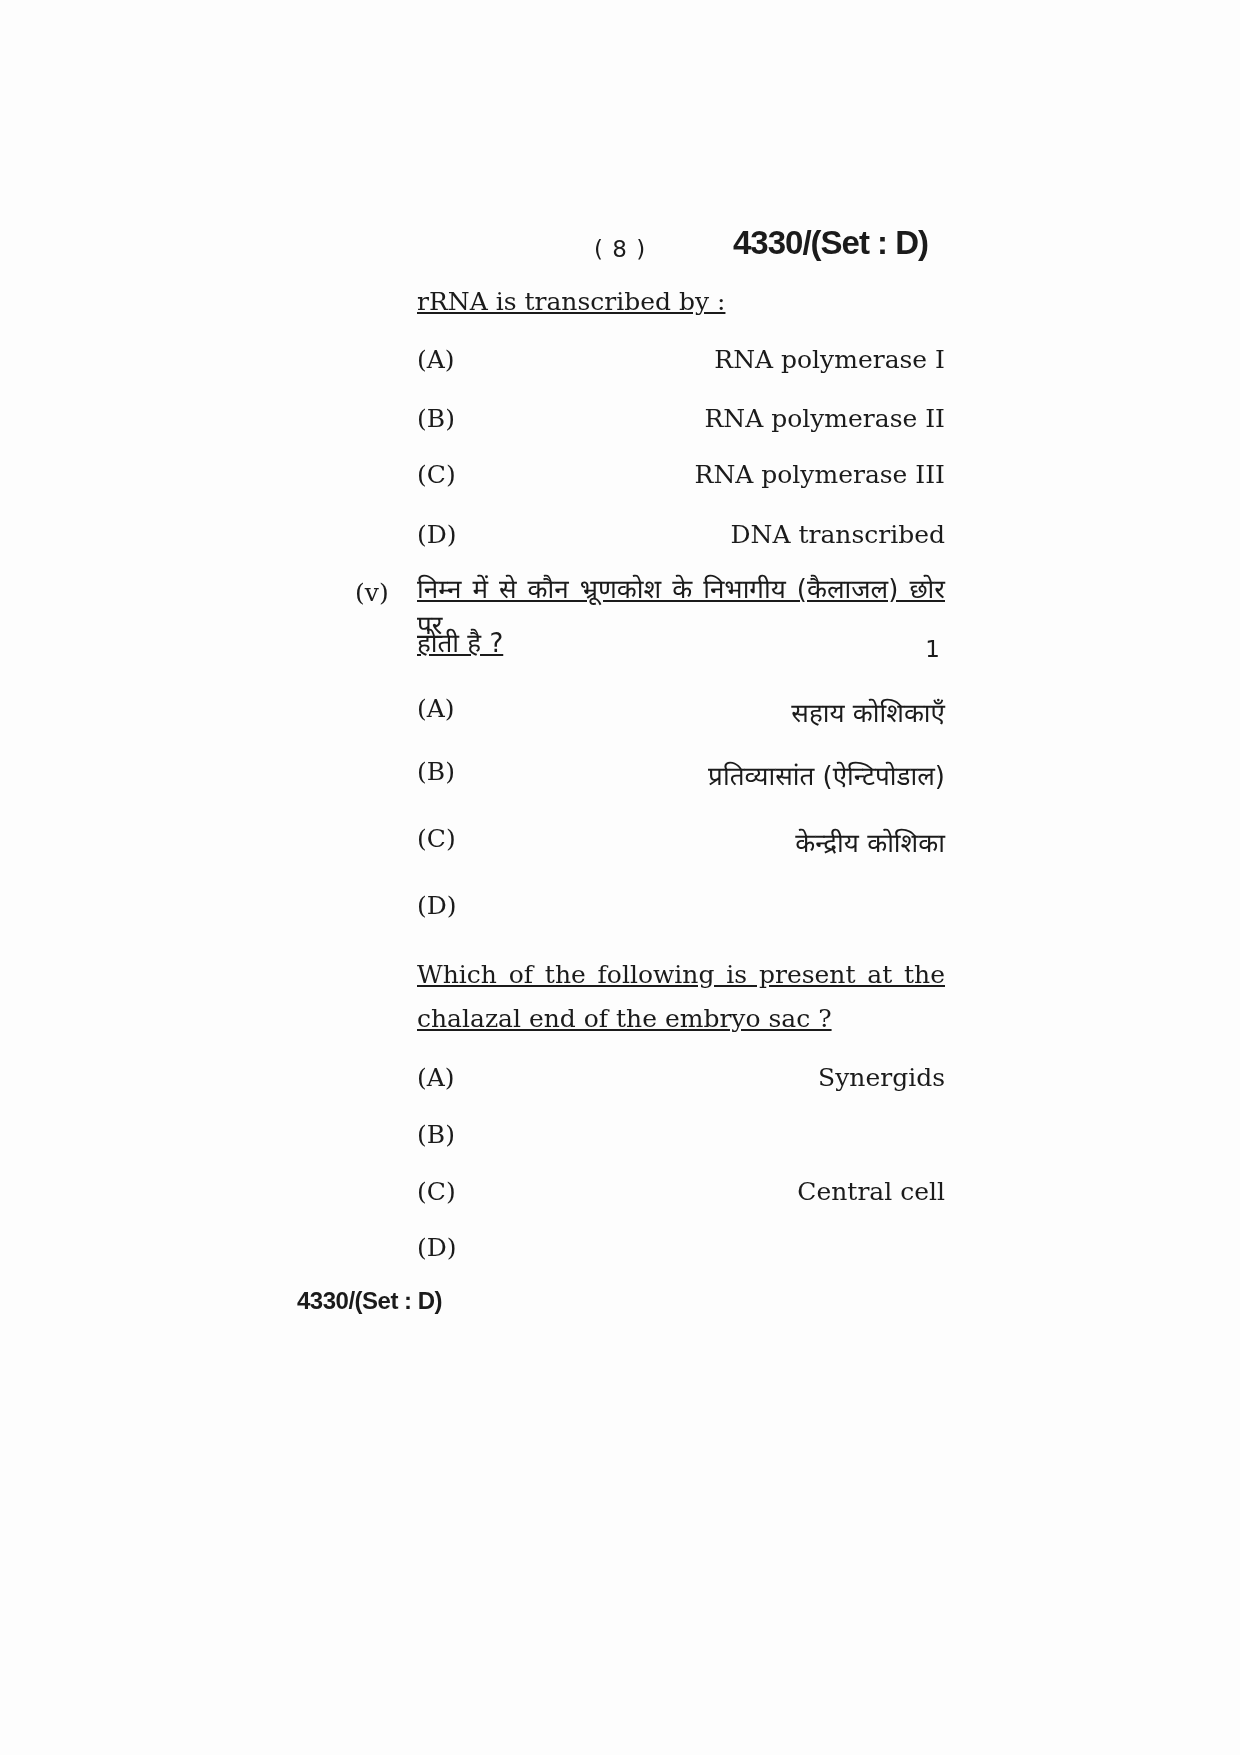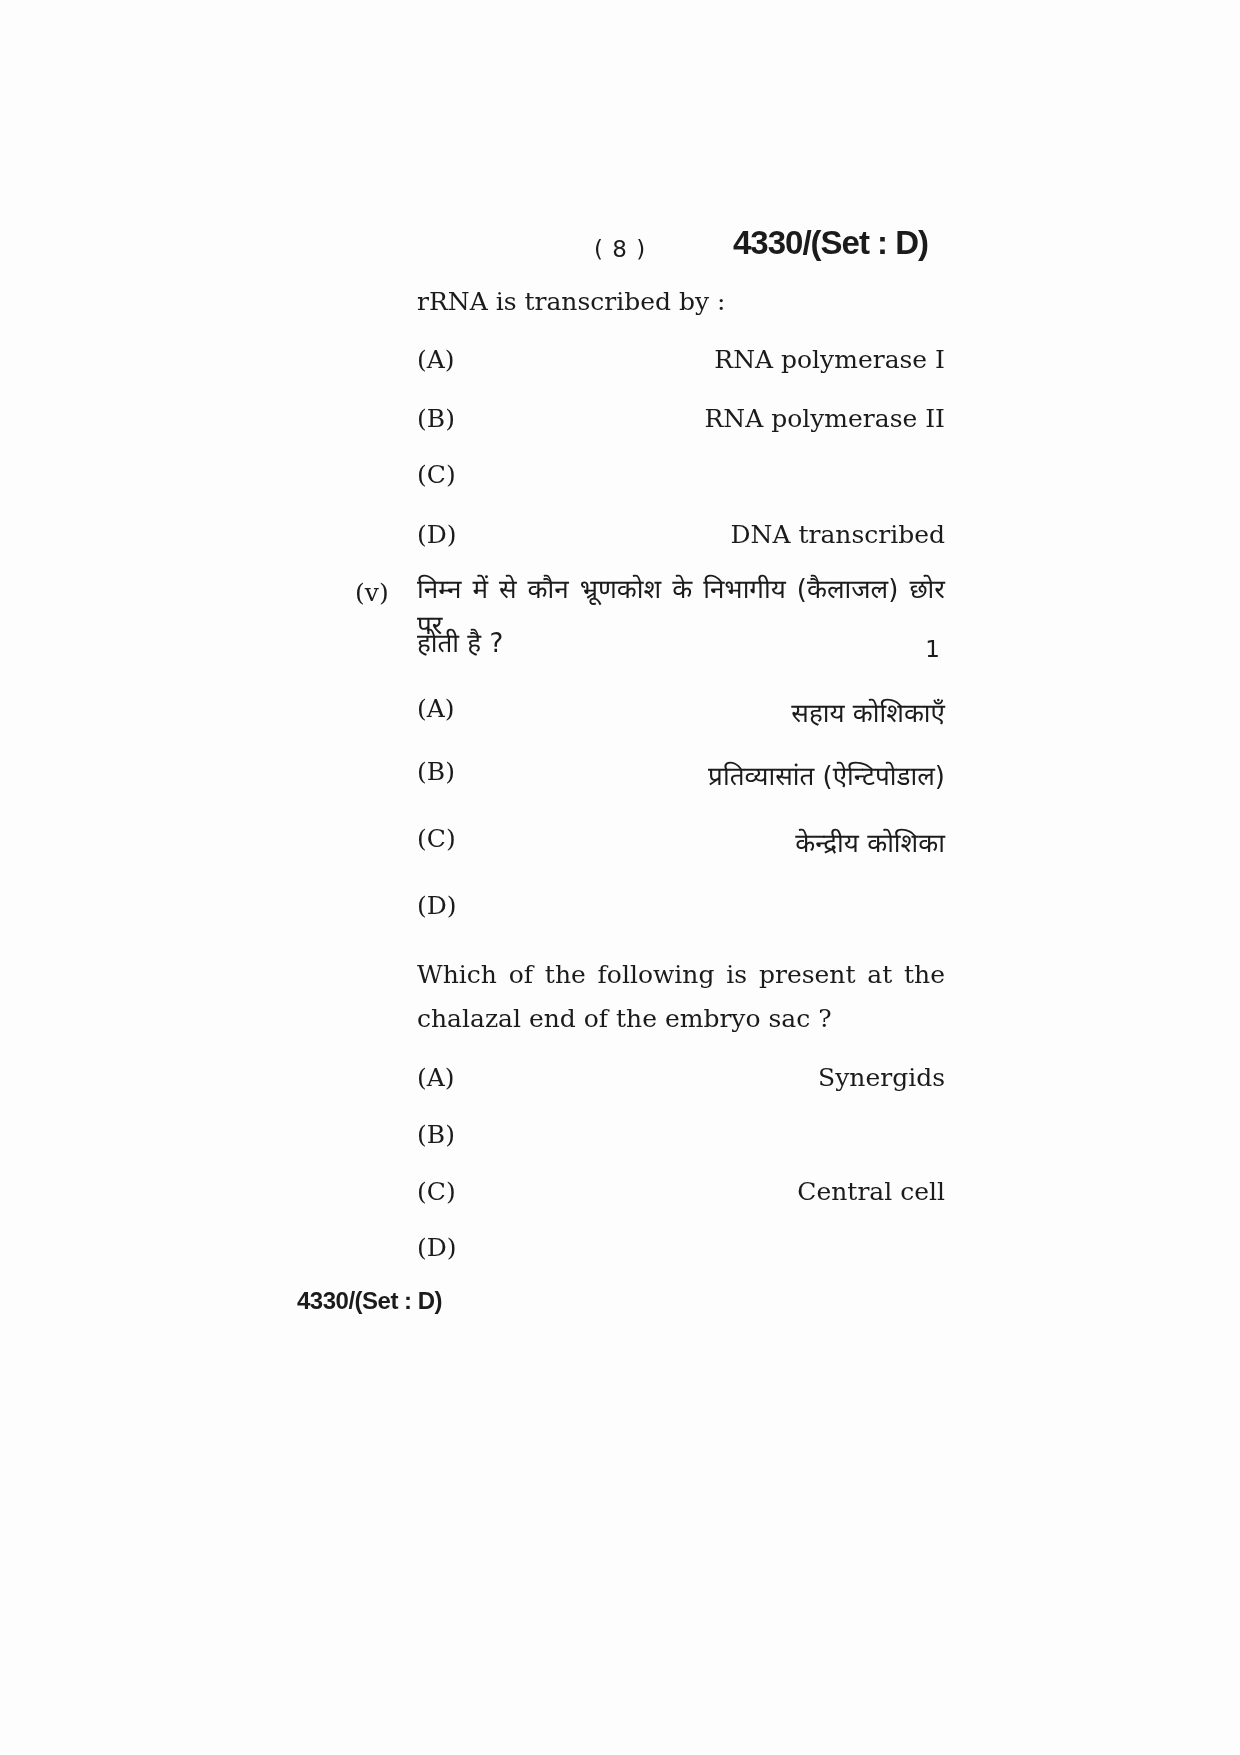--- a/index.html
+++ b/index.html
@@ -32,20 +32,21 @@
     font-size: 33px;
     letter-spacing: -1px;
     white-space: nowrap;
   }
   
   .prompt-line {
     position: absolute;
     left: 417px; width: 528px;
     font-size: 25px;
     white-space: nowrap;
+    text-decoration: underline;
   }
   .justified {
     white-space: normal;
     text-align: justify;
     text-align-last: justify;
   }
   .opt-row {
     position: absolute;
     left: 417px; width: 528px;
     display: flex;
@@ -103,20 +104,21 @@
   <div class="opt-row" style="top:345px">
     <span class="opt-label">(A)</span>
     <span class="opt-text">RNA polymerase I</span>
   </div>
   <div class="opt-row" style="top:404px">
     <span class="opt-label">(B)</span>
     <span class="opt-text">RNA polymerase II</span>
   </div>
   <div class="opt-row" style="top:460px">
     <span class="opt-label">(C)</span>
+    <span class="opt-text">RNA polymerase III</span>
   </div>
   <div class="opt-row" style="top:520px">
     <span class="opt-label">(D)</span>
     <span class="opt-text">DNA transcribed</span>
   </div>
 
   <div class="qv-number">(v)</div>
   <div class="prompt-line hindi justified" style="top:570px">निम्न में से कौन भ्रूणकोश के निभागीय (कैलाजल) छोर पर</div>
   <div class="prompt-line hindi" style="top:624px">होती है ?</div>
   <div class="marks-badge">1</div>

